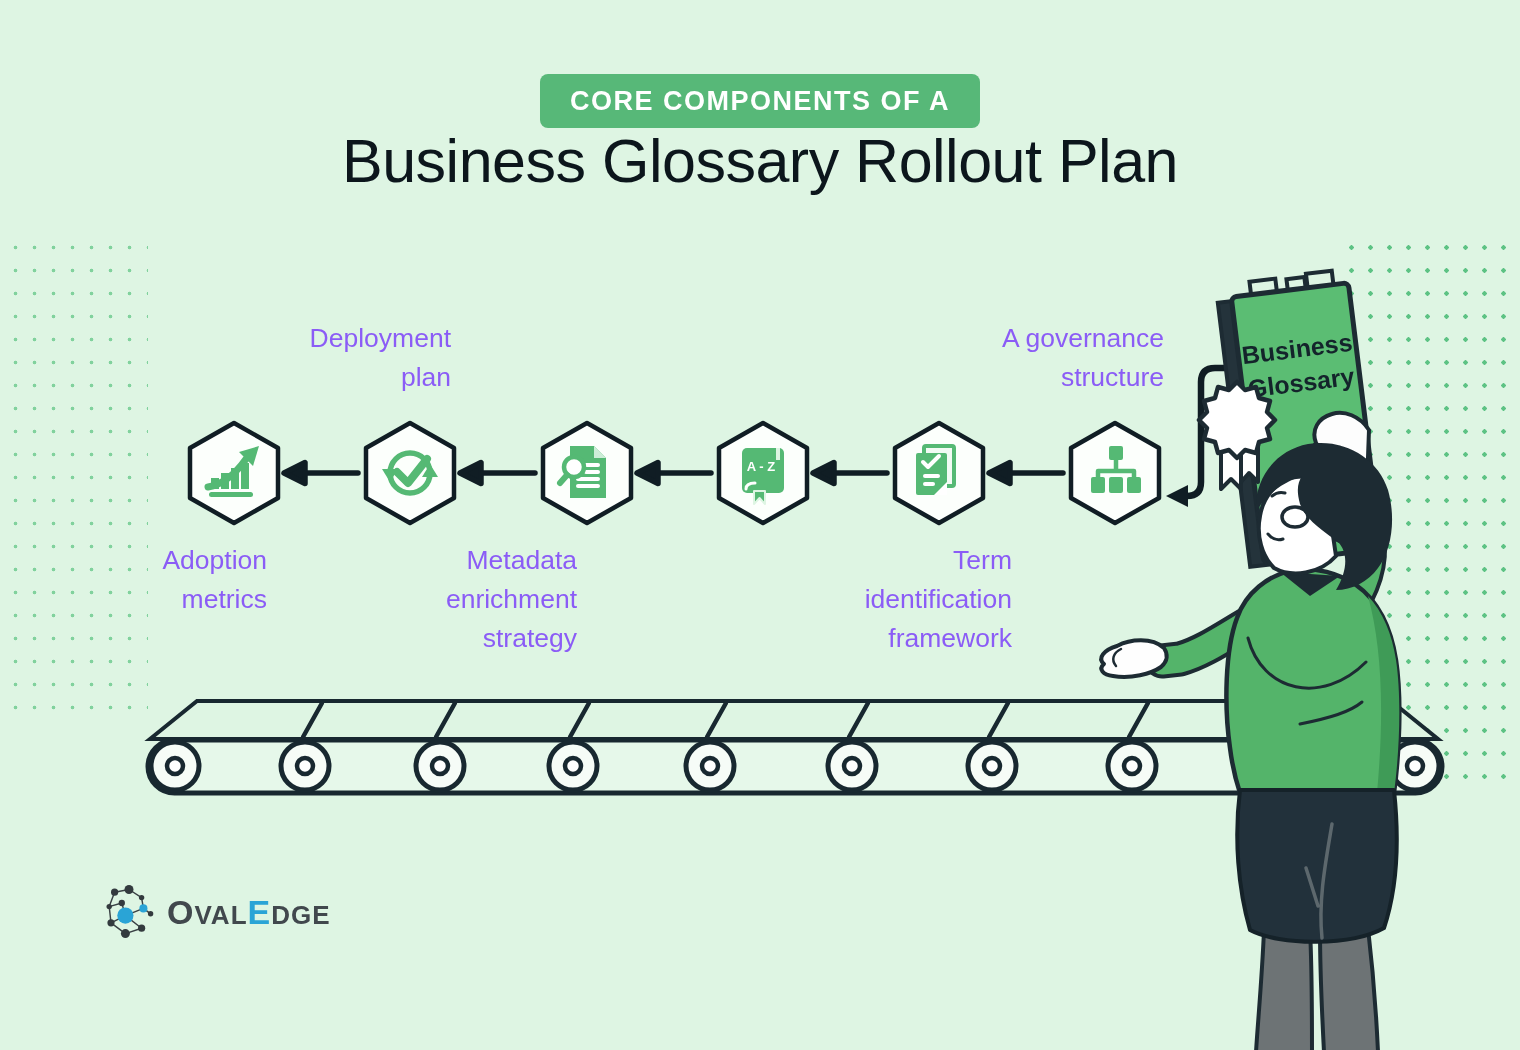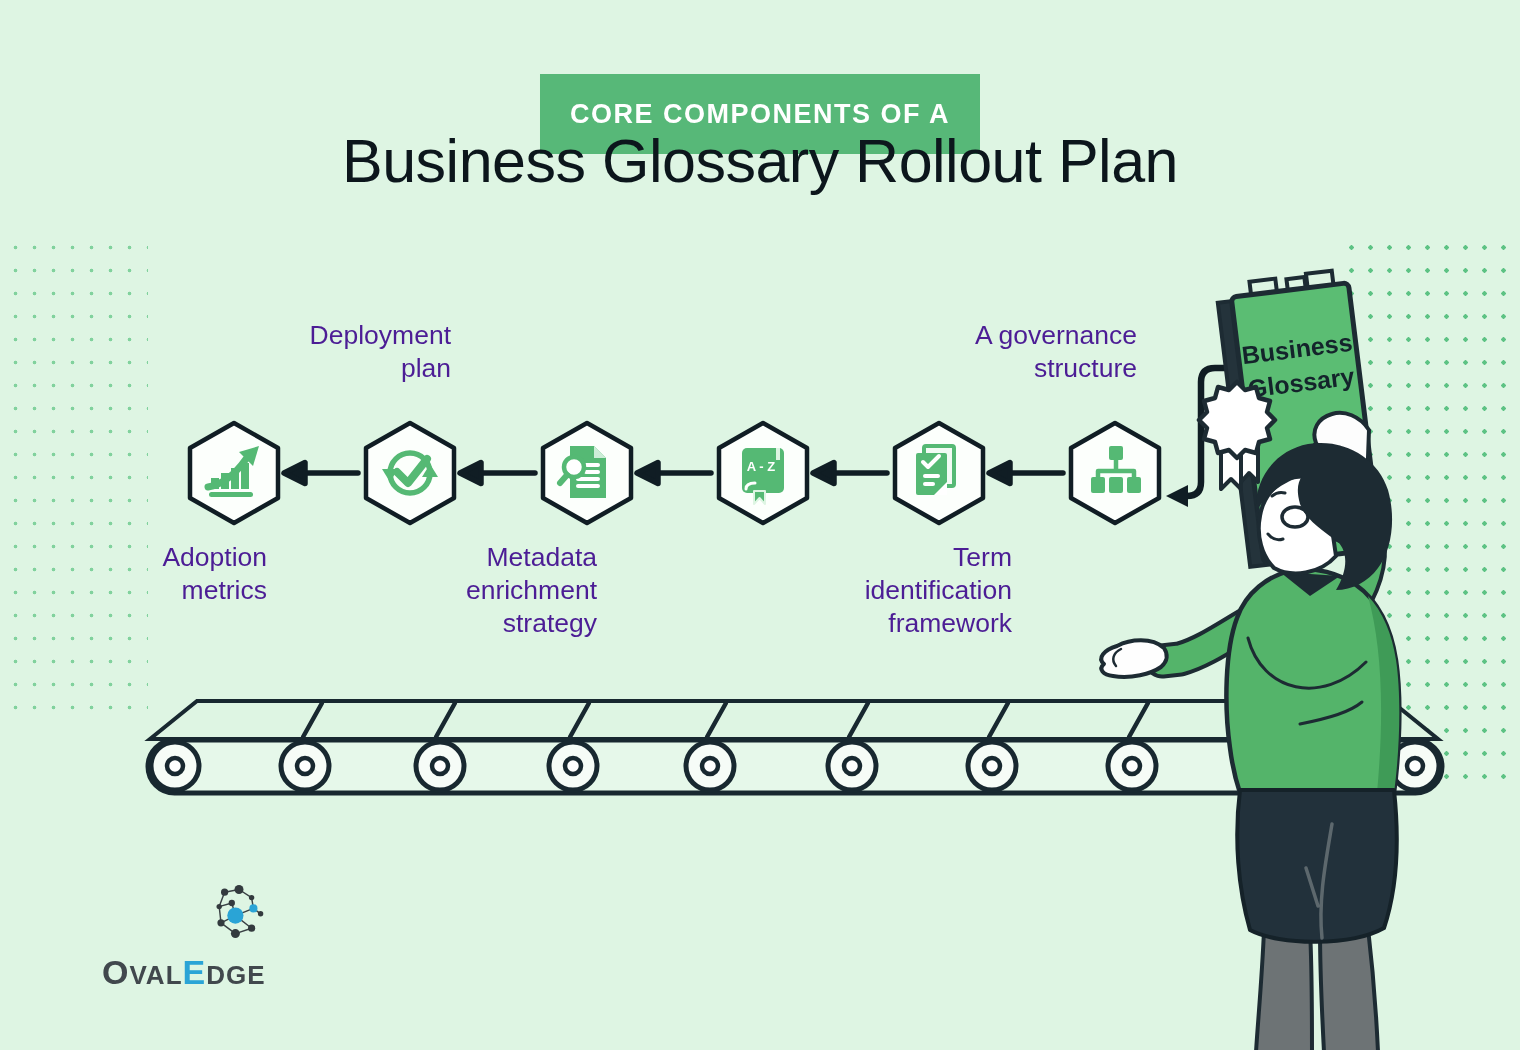--- a/index.html
+++ b/index.html
@@ -3,50 +3,50 @@
 <meta charset="utf-8">
 <style>
   html,body{margin:0;padding:0;}
   .canvas{position:relative;width:1520px;height:1050px;background:#def5e3;overflow:hidden;
           font-family:"Liberation Sans", sans-serif;}
   .dots{position:absolute;pointer-events:none;
         background-image:radial-gradient(circle, rgba(80,190,120,.65) 1.7px, transparent 2.1px);
         background-size:19px 23px;}
   .dots-right{background-image:radial-gradient(circle, rgba(70,185,115,.85) 2px, transparent 2.4px);}
   .badge{position:absolute;top:74px;left:50%;transform:translateX(-50%);
-         background:#57b878;color:#ffffff;border-radius:0;height:44px;
-         display:flex;align-items:center;padding:18px 30px;
+         background:#57b878;color:#ffffff;border-radius:8px;height:44px;
+         display:flex;align-items:center;padding:5px 30px;
          font-size:27px;font-weight:bold;letter-spacing:1.5px;}
   .title{position:absolute;top:126px;left:0;width:100%;text-align:center;
          font-size:61px;font-weight:normal;color:#0c161c;letter-spacing:-.5px;}
-  .step-label{position:absolute;font-size:26.5px;line-height:33px;color:#4c1d95;}
+  .step-label{position:absolute;font-size:26.5px;line-height:39px;color:#8b5cf6;}
   .al-r{text-align:right;} .al-c{text-align:center;}
   .svg-layer{position:absolute;left:0;top:0;}
-  .logo{position:absolute;left:102px;top:882px;display:flex;align-items:flex-end;flex-direction:column;}
+  .logo{position:absolute;left:102px;top:882px;display:flex;align-items:flex-start;gap:11px;}
   .logo-text{color:#41484d;font-weight:bold;letter-spacing:1px;line-height:60px;}
   .logo-text .lg{font-size:34px;}
   .logo-text .sm{font-size:26px;}
   .logo-text .blue{color:#2aa4d6;}
 </style>
 </head>
 <body>
 
 <div class="canvas">
 
   <div class="dots" style="left:6px;top:236px;width:142px;height:474px;"></div>
   <div class="dots dots-right" style="left:1342px;top:236px;width:178px;height:554px;"></div>
 
   <div class="badge">CORE COMPONENTS OF A</div>
   <div class="title">Business Glossary Rollout Plan</div>
 
   <div class="step-label al-r" style="left:147px;top:541px;width:120px;">Adoption metrics</div>
   <div class="step-label al-r" style="left:286px;top:319px;width:165px;">Deployment plan</div>
-  <div class="step-label al-r" style="left:447px;top:541px;width:150px;">Metadata enrichment strategy</div>
+  <div class="step-label al-r" style="left:427px;top:541px;width:150px;">Metadata enrichment strategy</div>
   <div class="step-label al-r" style="left:840px;top:541px;width:172px;">Term identification framework</div>
-  <div class="step-label al-r" style="left:962px;top:319px;width:175px;">A governance structure</div>
+  <div class="step-label al-r" style="left:989px;top:319px;width:175px;">A governance structure</div>
 
   <svg class="svg-layer" width="1520" height="1050" viewBox="0 0 1520 1050">
 
     <g stroke-linejoin="round" stroke-linecap="round">
 
       <g fill="#fcfffc" stroke="#101d24" stroke-width="4.5">
         <polygon points="234,423 278,448 278,498 234,523 190,498 190,448"></polygon>
         <polygon points="410,423 454,448 454,498 410,523 366,498 366,448"></polygon>
         <polygon points="587,423 631,448 631,498 587,523 543,498 543,448"></polygon>
         <polygon points="763,423 807,448 807,498 763,523 719,498 719,448"></polygon>

